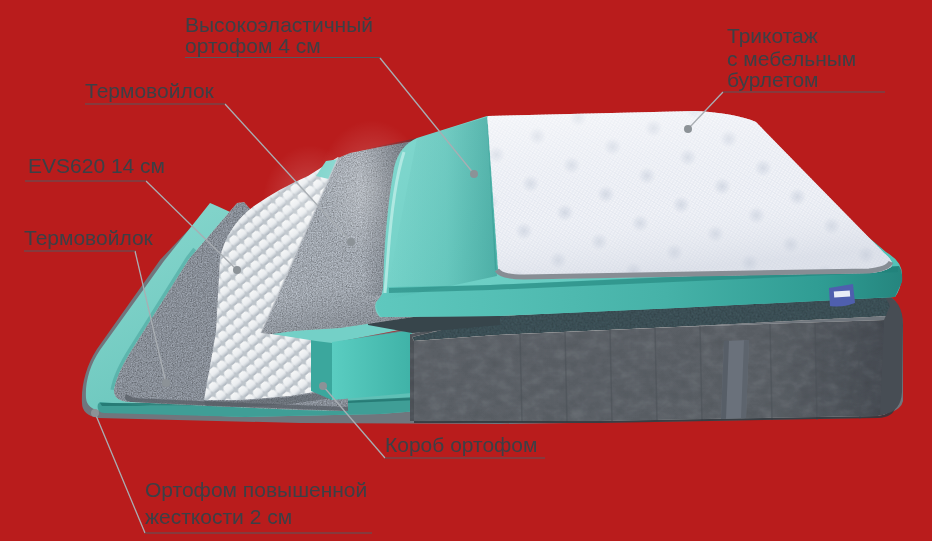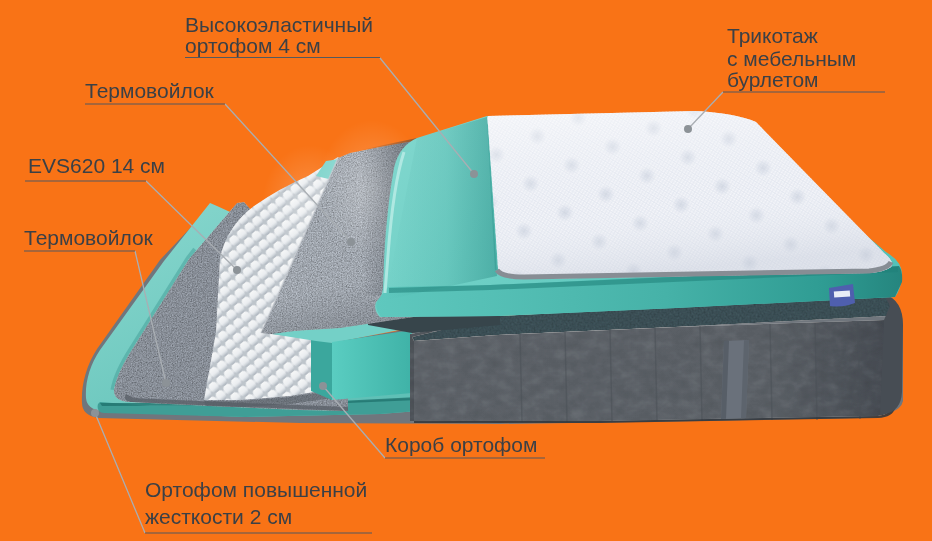--- a/index.html
+++ b/index.html
@@ -1,16 +1,16 @@
 <!DOCTYPE html>
 <html><head>
 <meta charset="utf-8">
 <style>
 html,body{margin:0;padding:0;background:#fff;}
-#stage{width:932px;height:541px;position:relative;overflow:hidden;background:#f97316;}
+#stage{width:932px;height:541px;position:relative;overflow:hidden;background:#b91c1c;}
 svg{display:block;}
 text{font-family:"Liberation Sans",sans-serif;fill:#3b4046;}
 </style>
 </head>
 <body>
 
 <div id="stage">
 <svg width="932" height="541" viewBox="0 0 932 541">
 <defs>
 <filter id="felt" x="-5%" y="-5%" width="110%" height="110%">

